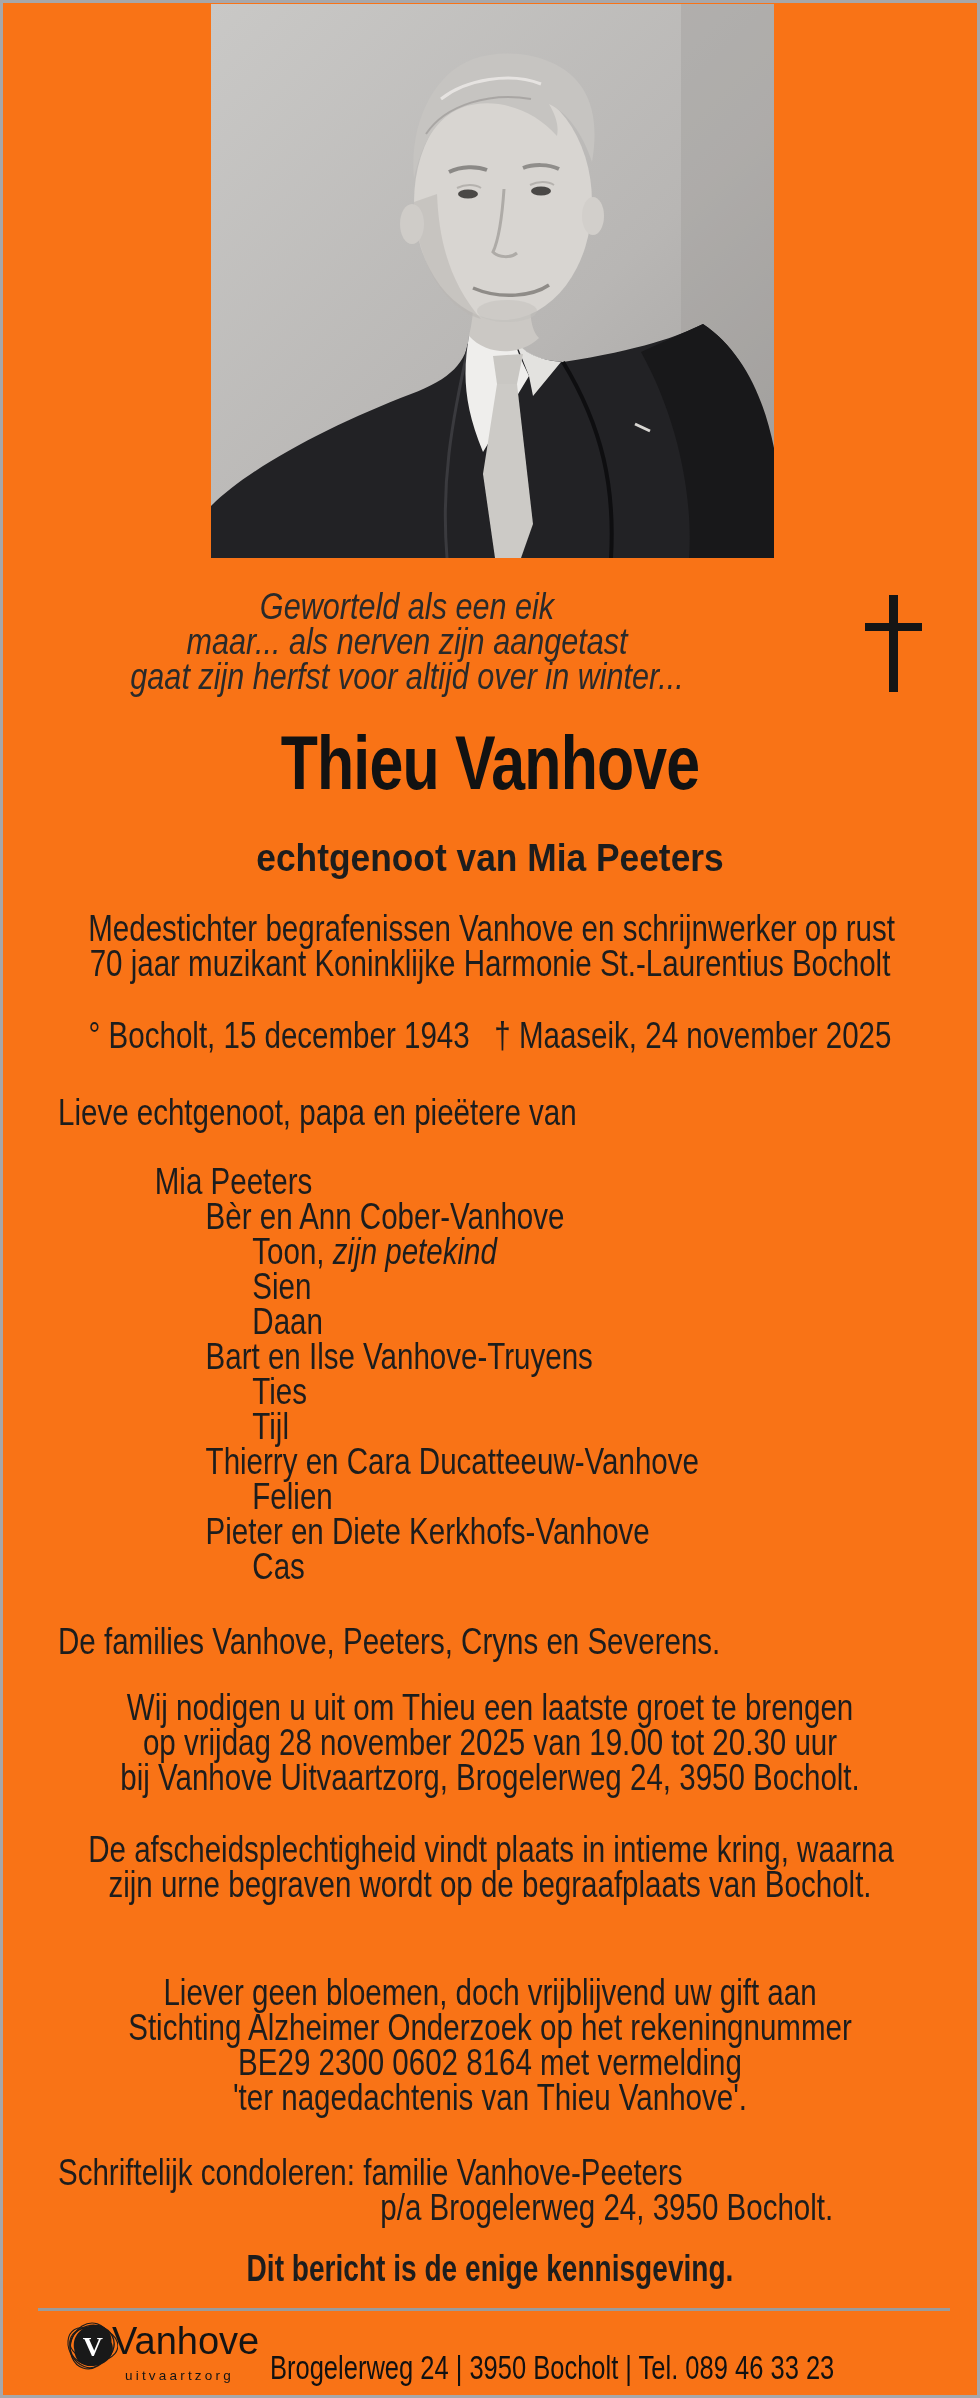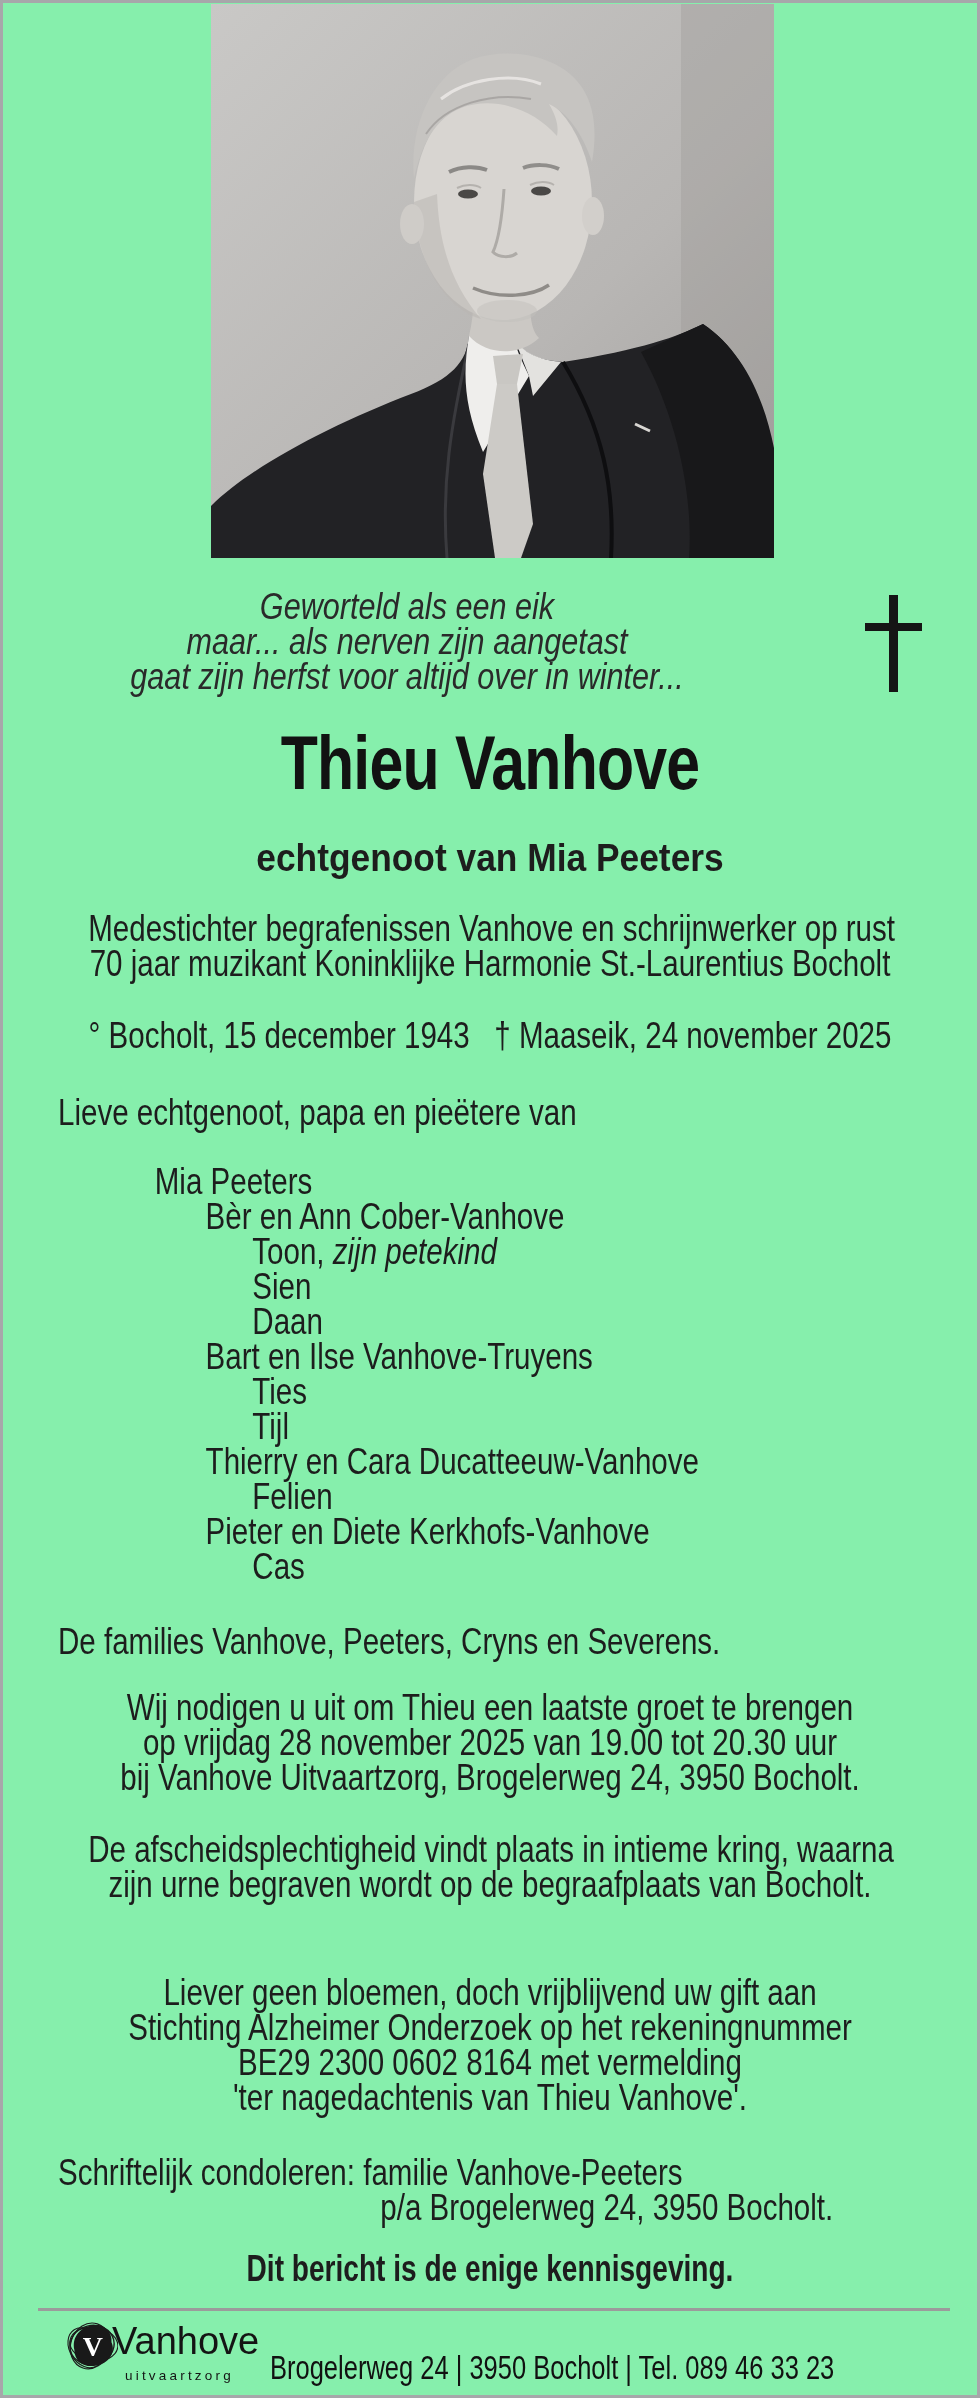--- a/index.html
+++ b/index.html
@@ -1,17 +1,17 @@
 <!DOCTYPE html>
 <html><head>
 <meta charset="utf-8">
 <style>
   html,body { margin:0; padding:0; background:#ffffff; }
   .canvas {
-    position:relative; width:980px; height:2398px; background:#86efac;
+    position:relative; width:980px; height:2398px; background:#f97316;
     font-family:"Liberation Sans", sans-serif; color:#1d1d1d; overflow:hidden;
   }
   .frame { position:absolute; inset:0; border:3px solid #a7a7aa; pointer-events:none; }
   .t { position:absolute; white-space:nowrap; font-size:36px; line-height:35px; }
   .c { left:0; width:980px; text-align:center; }
   .cond { transform:scaleX(0.82); }
   .c.cond { transform-origin:50% 0; }
   .l.cond { transform-origin:0 0; }
   .poem { left:2px; width:810px; text-align:center; font-style:italic; color:#2a2a2a;
           transform:scaleX(0.85); transform-origin:50% 0; }

